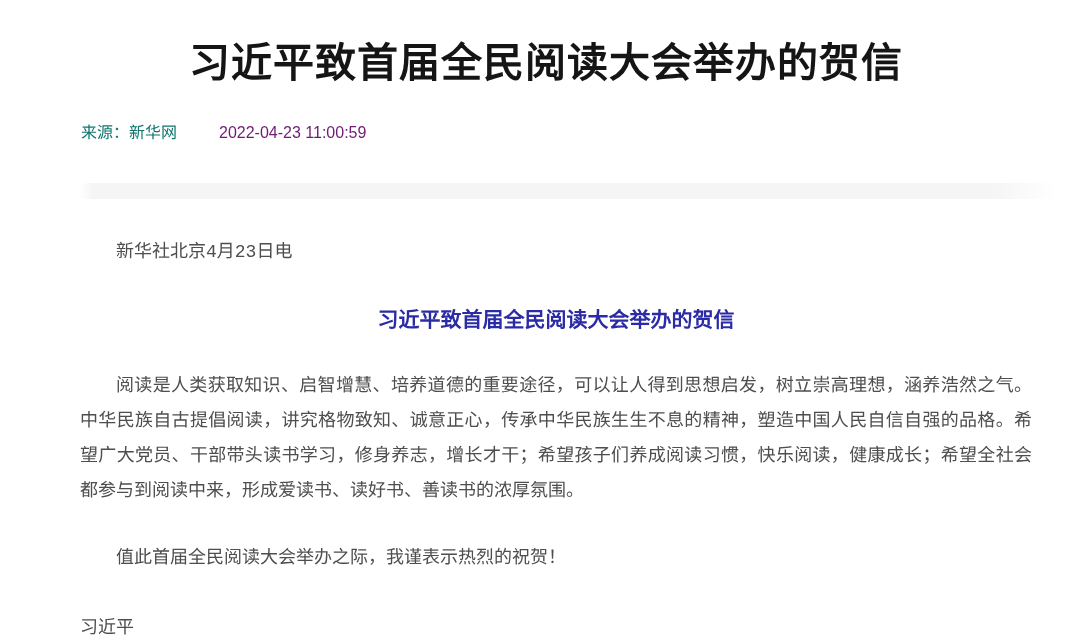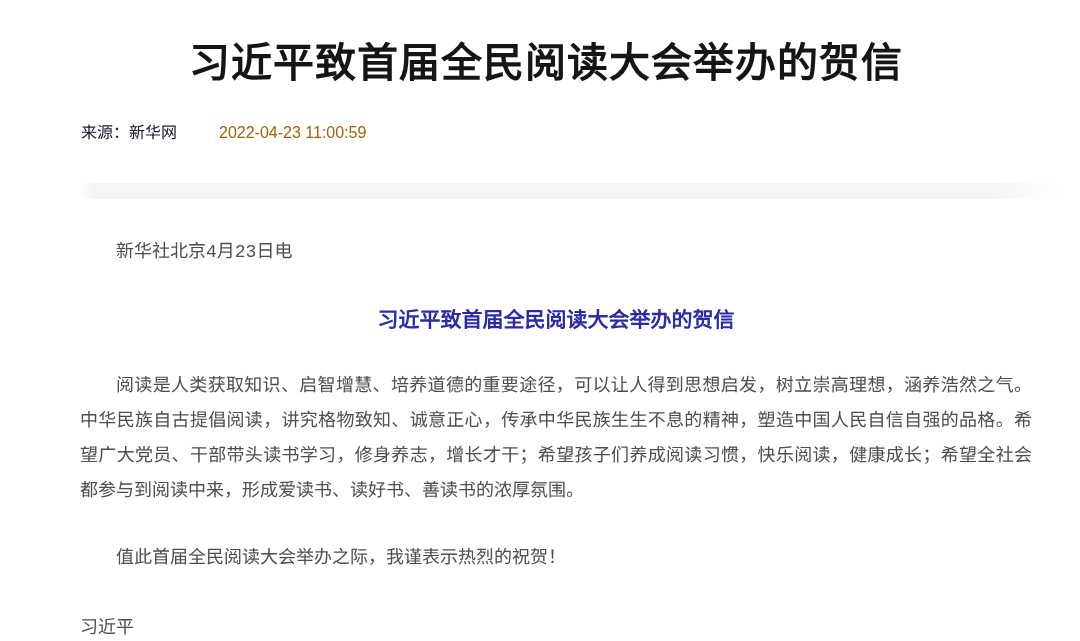--- a/index.html
+++ b/index.html
@@ -22,22 +22,22 @@
     font-weight: 700;
     color: #151515;
     letter-spacing: 1px;
   }
   .meta-row {
     display: flex;
     align-items: baseline;
     margin: 22px 0 0 66px;
     font-size: 16px;
   }
-  .source-label { color: #0f172a; }
-  .timestamp { color: #a16207; margin-left: 36px; text-align: right; }
+  .source-label { color: #0f766e; }
+  .timestamp { color: #701a75; margin-left: 36px; text-align: right; }
   .content-divider {
     height: 16px;
     margin: 34px 25px 0 70px;
     background: linear-gradient(to right,
       rgba(245,245,245,0) 0%,
       #f5f5f5 1.5%,
       #f5f5f5 93%,
       rgba(245,245,245,0) 100%);
   }
   .article {

